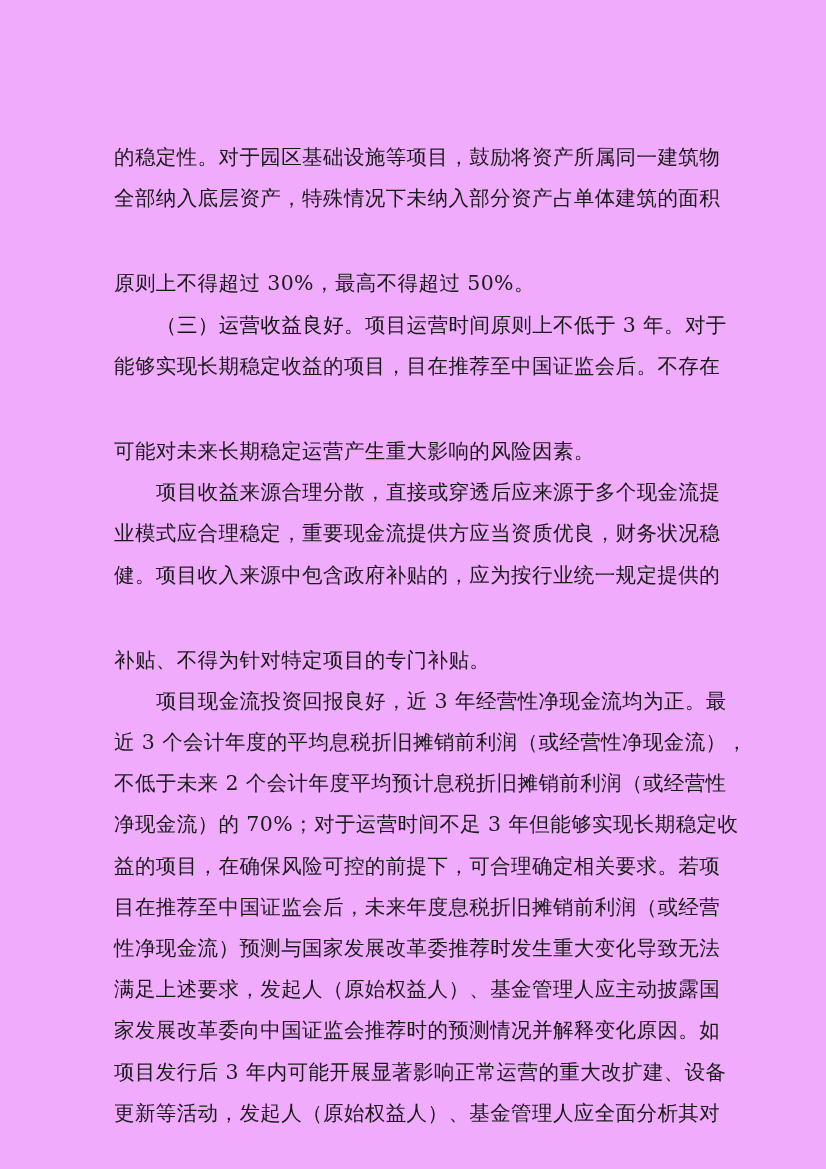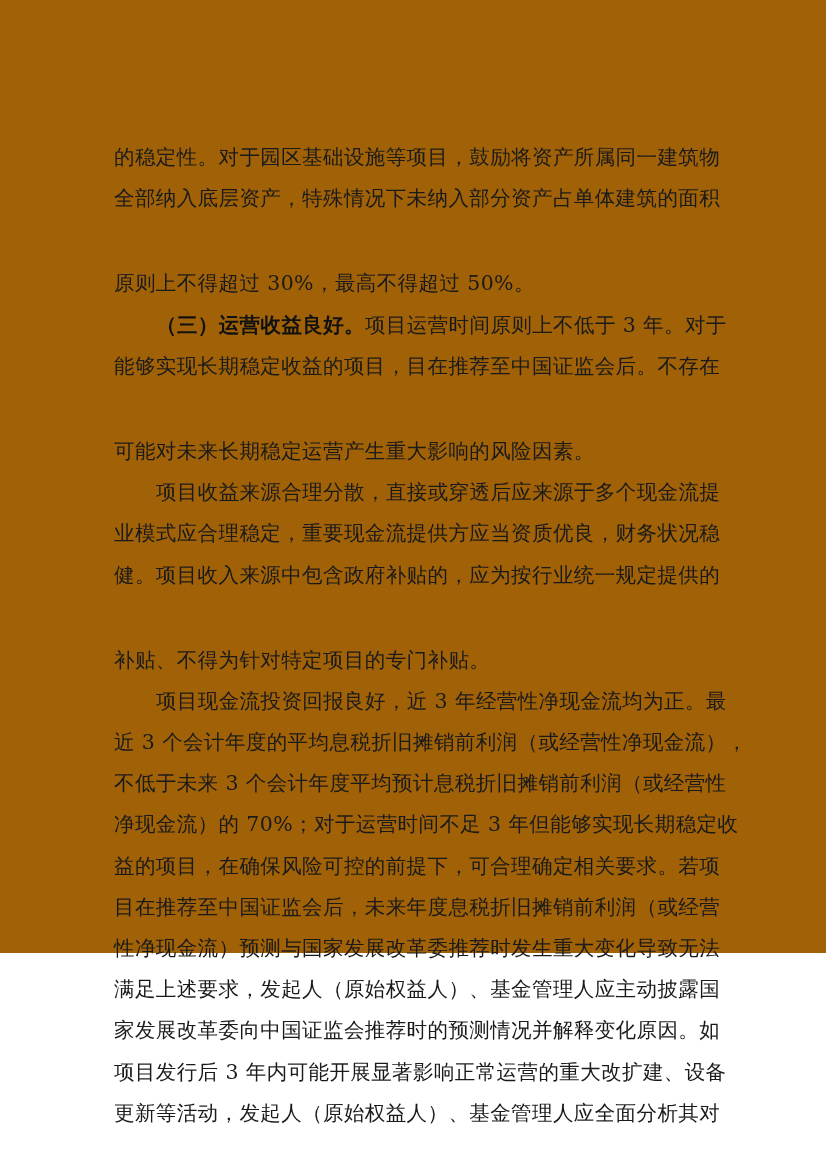--- a/index.html
+++ b/index.html
@@ -13,22 +13,22 @@
       position: relative;
       overflow: hidden;
       font-family: "DejaVu Serif", "Liberation Serif", serif;
       color: #1a1a1a;
     }
     .page {
       position: absolute;
       left: 0;
       top: 0;
       width: 826px;
-      height: 953px;
-      background: #a16207;
+      height: 1169px;
+      background: #f0abfc;
     }
     .body-text {
       position: absolute;
       left: 114px;
       top: 137px;
       width: 598px;
     }
     .line {
       height: 41.2px;
       line-height: 41.2px;
@@ -40,21 +40,21 @@
     }
     .line.last {
       text-align-last: left;
       margin-top: 44px;
     }
     .line.indent {
       padding-left: 42px;
     }
     .heading-kai {
       font-family: "DejaVu Serif", "Liberation Serif", serif;
-      font-weight: bold;
+      font-weight: normal;
       color: #111;
     }
   </style>
 </head>
 <body>
 
 <div class="page">
   <div class="body-text">
 
     <div>
@@ -72,21 +72,21 @@
     <div>
       <div class="line indent">项目收益来源合理分散，直接或穿透后应来源于多个现金流提</div>
       <div class="line">业模式应合理稳定，重要现金流提供方应当资质优良，财务状况稳</div>
       <div class="line">健。项目收入来源中包含政府补贴的，应为按行业统一规定提供的</div>
       <div class="line last">补贴、不得为针对特定项目的专门补贴。</div>
     </div>
 
     <div>
       <div class="line indent">项目现金流投资回报良好，近 3 年经营性净现金流均为正。最</div>
       <div class="line">近 3 个会计年度的平均息税折旧摊销前利润（或经营性净现金流），</div>
-      <div class="line">不低于未来 3 个会计年度平均预计息税折旧摊销前利润（或经营性</div>
+      <div class="line">不低于未来 2 个会计年度平均预计息税折旧摊销前利润（或经营性</div>
       <div class="line">净现金流）的 70%；对于运营时间不足 3 年但能够实现长期稳定收</div>
       <div class="line">益的项目，在确保风险可控的前提下，可合理确定相关要求。若项</div>
       <div class="line">目在推荐至中国证监会后，未来年度息税折旧摊销前利润（或经营</div>
       <div class="line">性净现金流）预测与国家发展改革委推荐时发生重大变化导致无法</div>
       <div class="line">满足上述要求，发起人（原始权益人）、基金管理人应主动披露国</div>
       <div class="line">家发展改革委向中国证监会推荐时的预测情况并解释变化原因。如</div>
       <div class="line">项目发行后 3 年内可能开展显著影响正常运营的重大改扩建、设备</div>
       <div class="line">更新等活动，发起人（原始权益人）、基金管理人应全面分析其对</div>
     </div>
 

